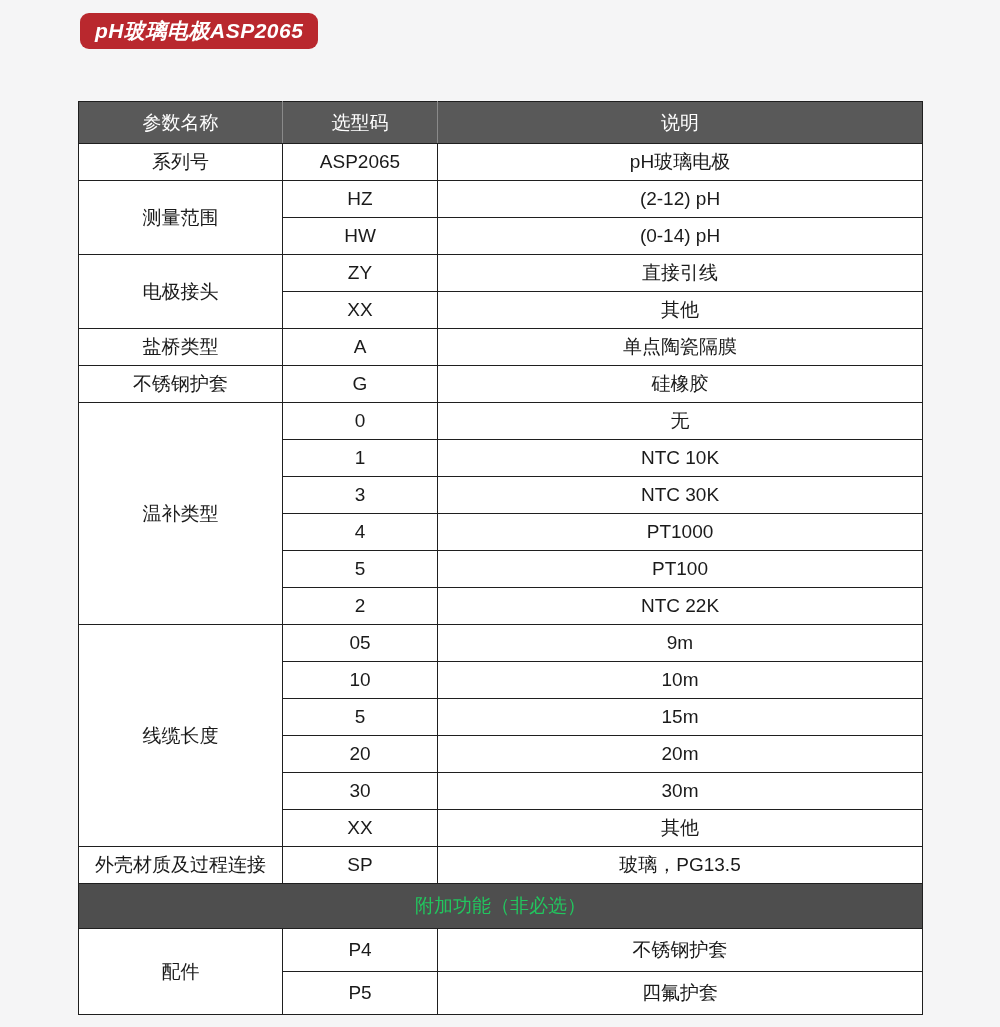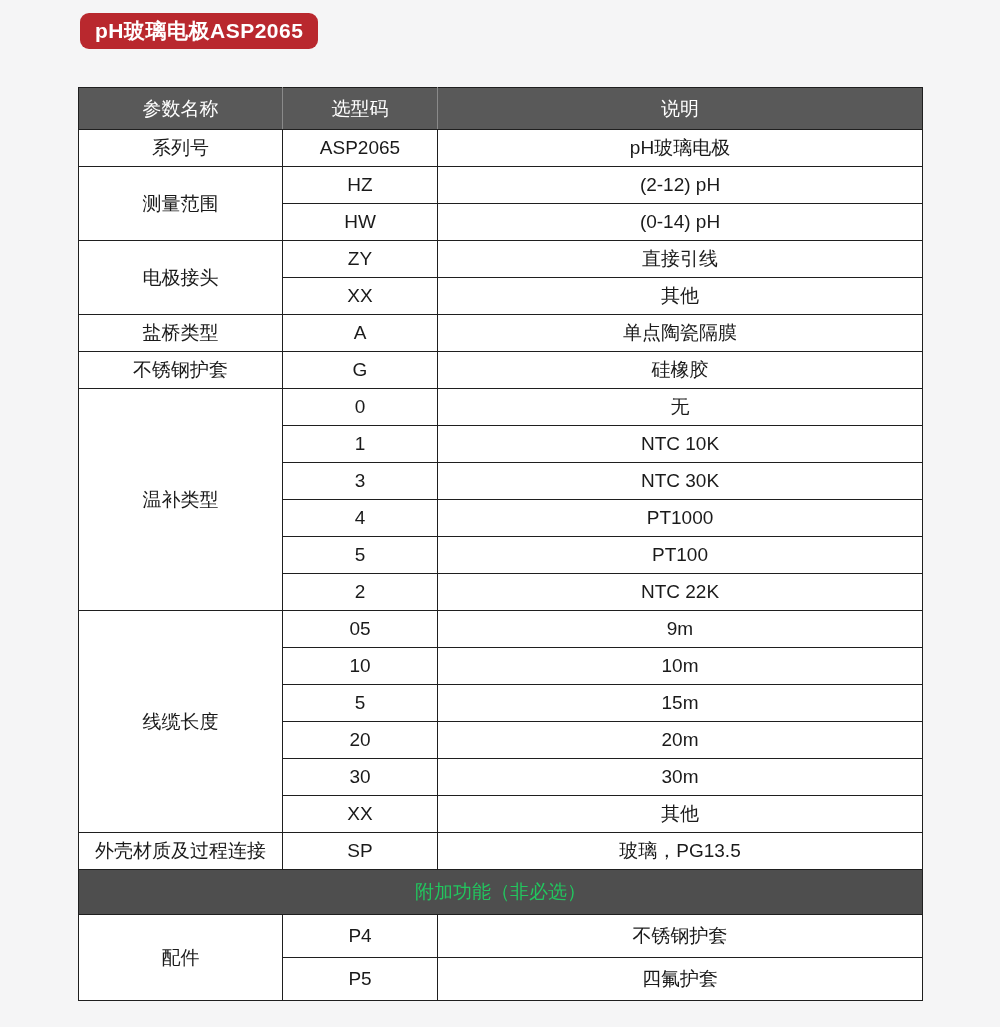--- a/index.html
+++ b/index.html
@@ -18,23 +18,24 @@
     display: inline-block;
     margin: 13px 0 0 80px;
     background: #b9282e;
     color: #ffffff;
     font-size: 21px;
     font-weight: bold;
     line-height: 23px;
     padding: 6px 15px 7px 15px;
     border-radius: 9px;
     letter-spacing: 0.5px;
+    font-style: italic;
   }
   table.spec-table {
-    margin: 38px 0 0 78px;
+    margin: 52px 0 0 78px;
     width: 844px;
     table-layout: fixed;
     border-collapse: collapse;
     background: #ffffff;
   }
   .spec-table col.c1 { width: 204px; }
   .spec-table col.c2 { width: 155px; }
   .spec-table col.c3 { width: 485px; }
   .spec-table th, .spec-table td {
     border: 1px solid #1f1f1f;

